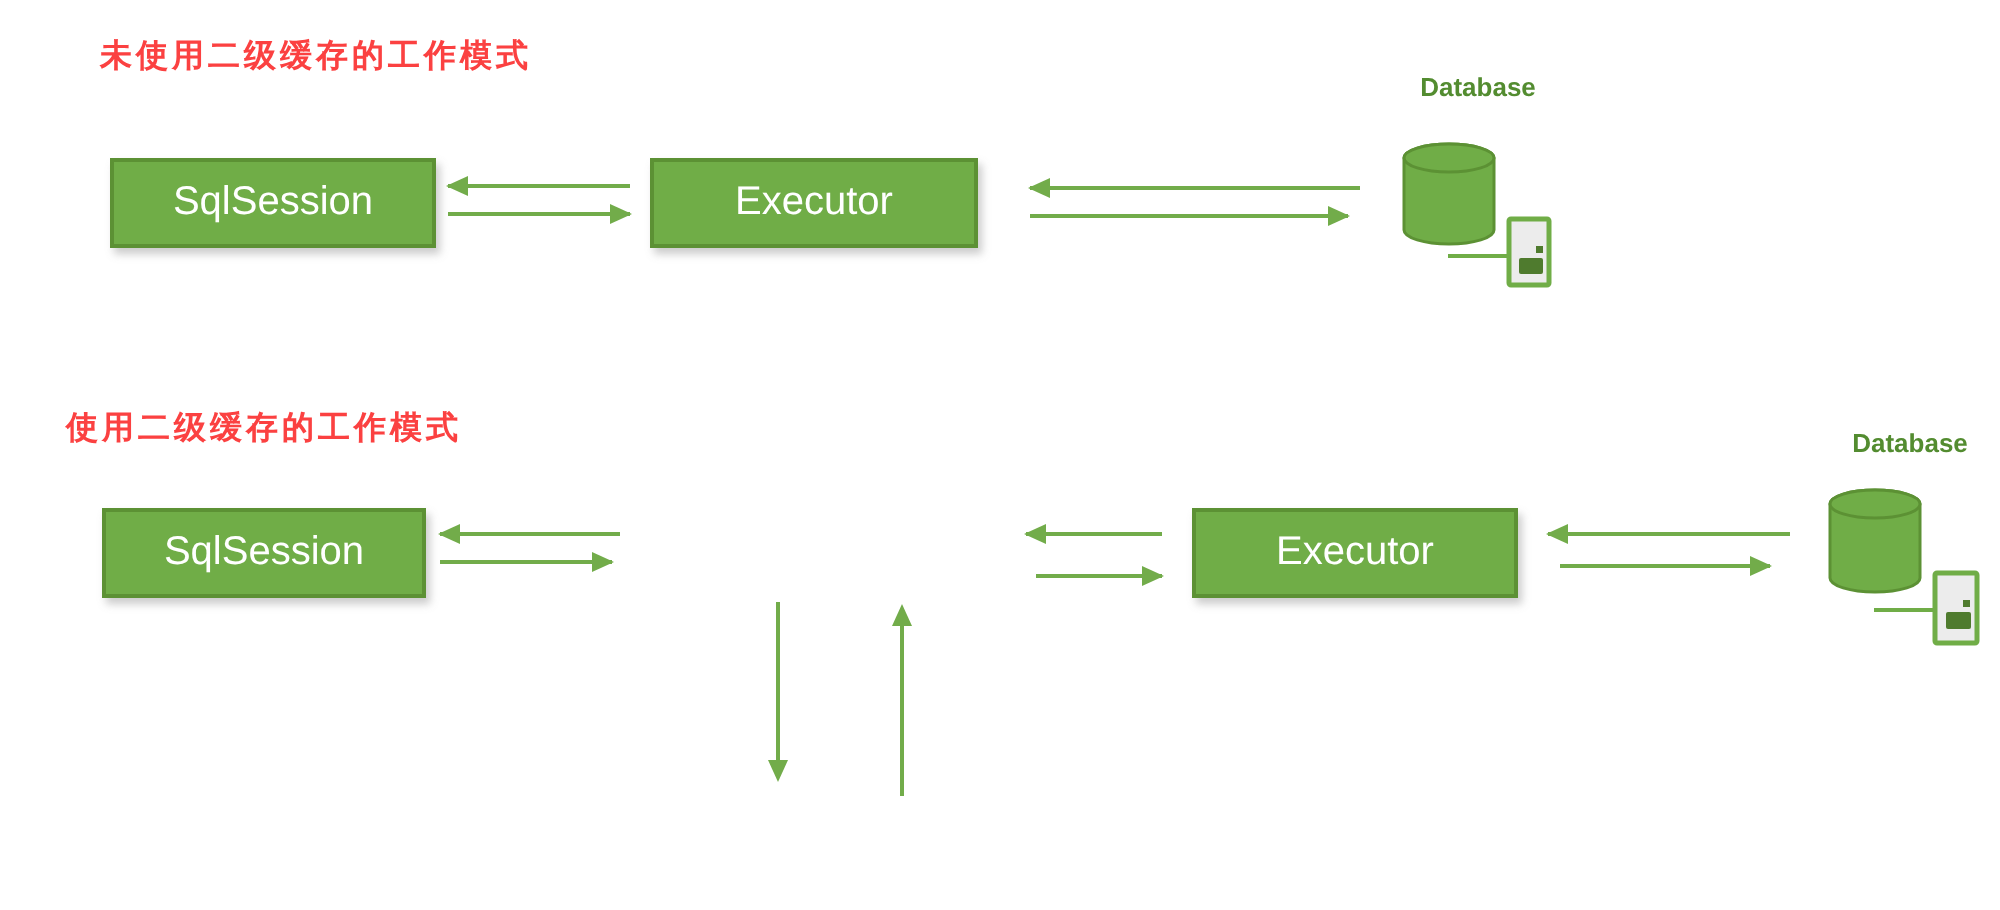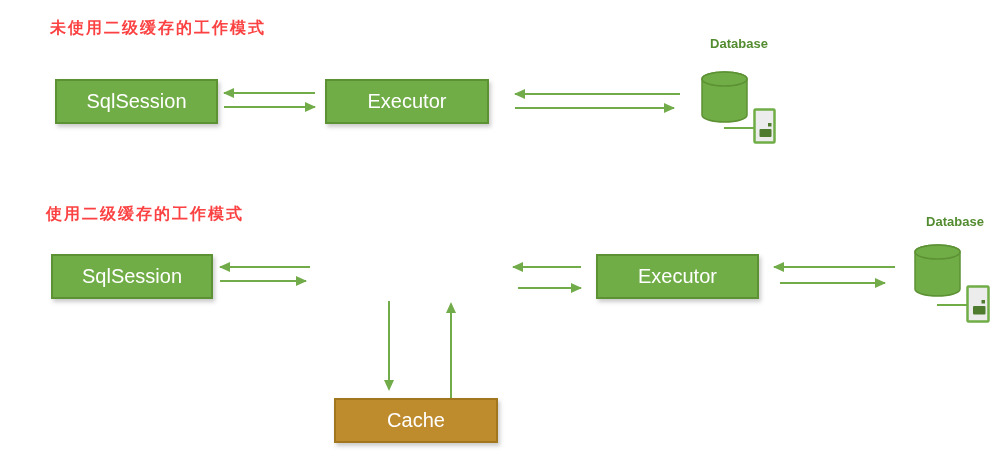--- a/index.html
+++ b/index.html
@@ -82,34 +82,31 @@
       <ellipse cx="24.5" cy="9" rx="22.5" ry="7" style="fill:var(--green_fill); stroke:var(--green_border); stroke-width:1.5"></ellipse>
     </g>
     <path d="M24,58 H54" style="stroke:var(--green_fill); stroke-width:2; fill:none;"></path>
     <g>
       <rect x="54.5" y="39.5" width="20" height="33" rx="1" style="fill:#ECECEC; stroke:var(--green_fill); stroke-width:2.5"></rect>
       <rect x="68" y="53" width="3.5" height="3.5" style="fill:#4F7B2E;"></rect>
       <rect x="59.5" y="59" width="12" height="8" rx="1" style="fill:#4F7B2E;"></rect>
     </g>
   </svg>
 
-  <div class="sec-title" style="left:14px; top:204px;">使用二级缓存的工作模式</div>
+  <div class="sec-title" style="left:1px; top:204px;">使用二级缓存的工作模式</div>
 
   <div class="node green" style="left:19px; top:254px; width:158px; height:41px;">
     <span>SqlSession</span>
   </div>
 
 
   <div class="node green" style="left:564px; top:254px; width:159px; height:41px;">
     <span>Executor</span>
   </div>
 
-  <div class="node gold" style="left:302px; top:398px; width:160px; height:41px;">
-    <span>Cache</span>
-  </div>
 
   <div class="arrow-h head-left" style="left:188px; top:266px; width:90px;"></div>
   <div class="arrow-h head-right" style="left:188px; top:280px; width:86px;"></div>
 
   <div class="arrow-h head-left" style="left:481px; top:266px; width:68px;"></div>
   <div class="arrow-h head-right" style="left:486px; top:287px; width:63px;"></div>
 
   <div class="arrow-h head-left" style="left:742px; top:266px; width:121px;"></div>
   <div class="arrow-h head-right" style="left:748px; top:282px; width:105px;"></div>
 

